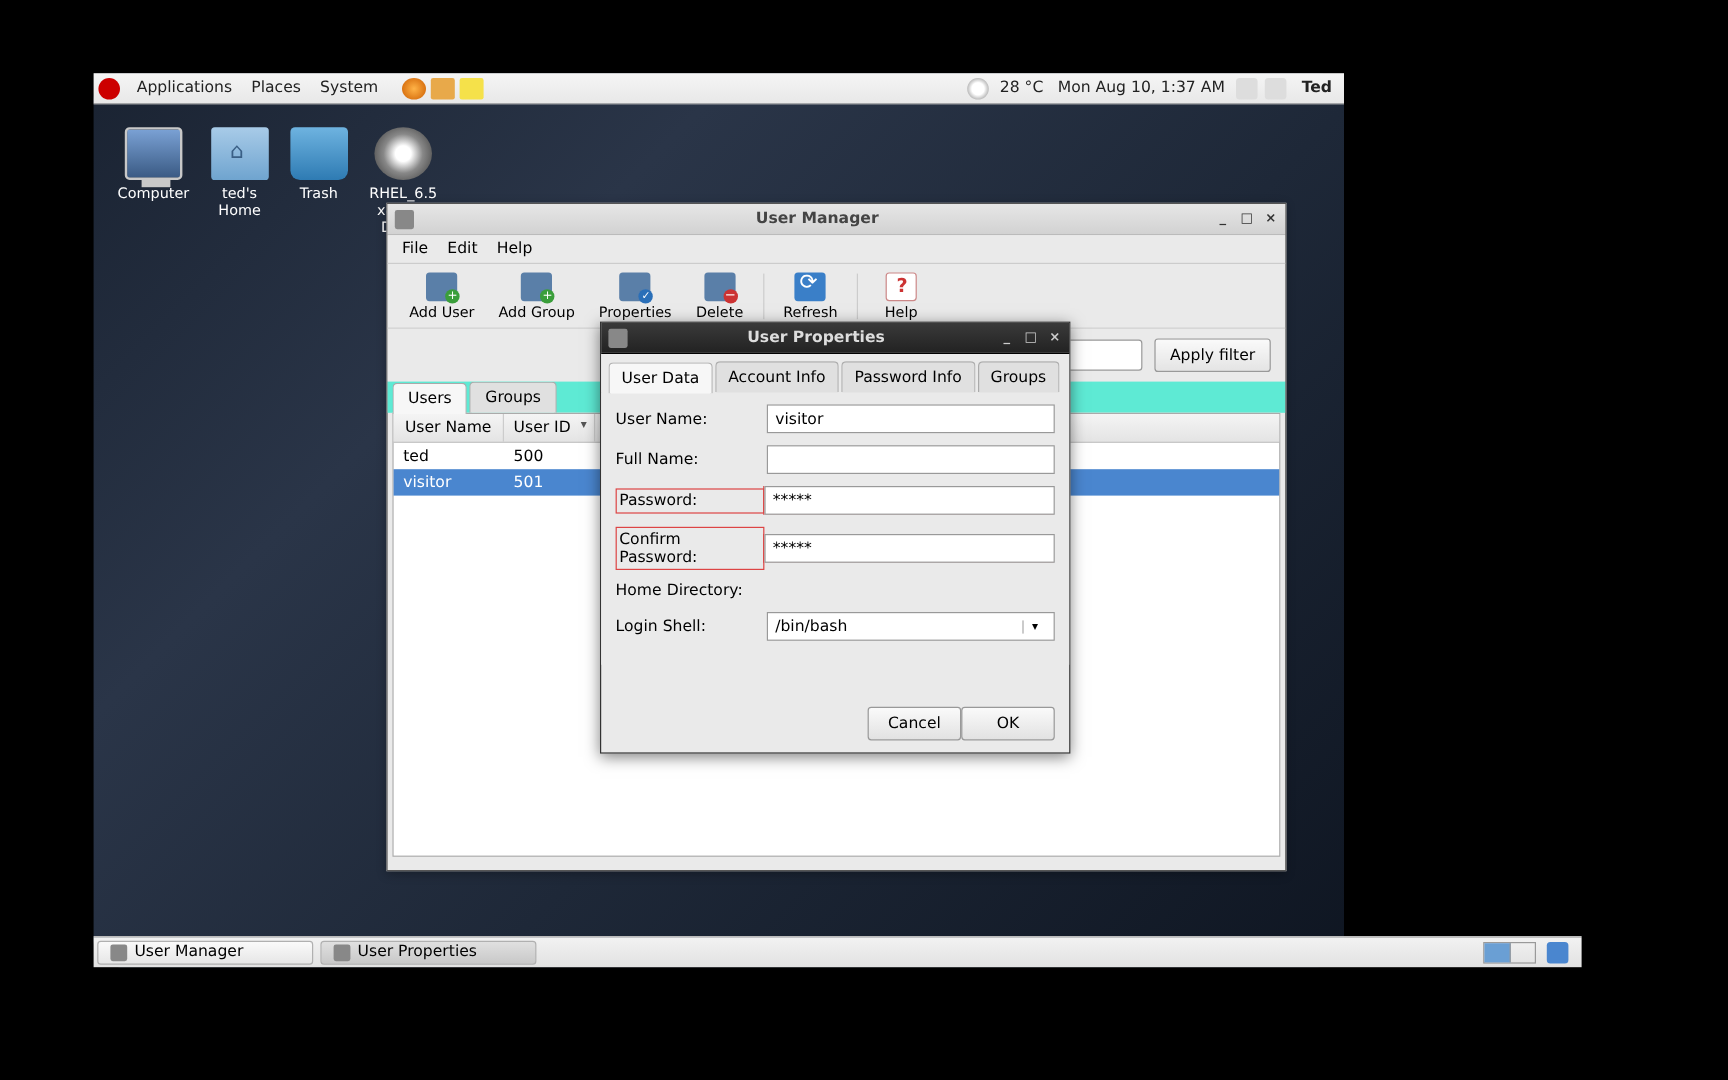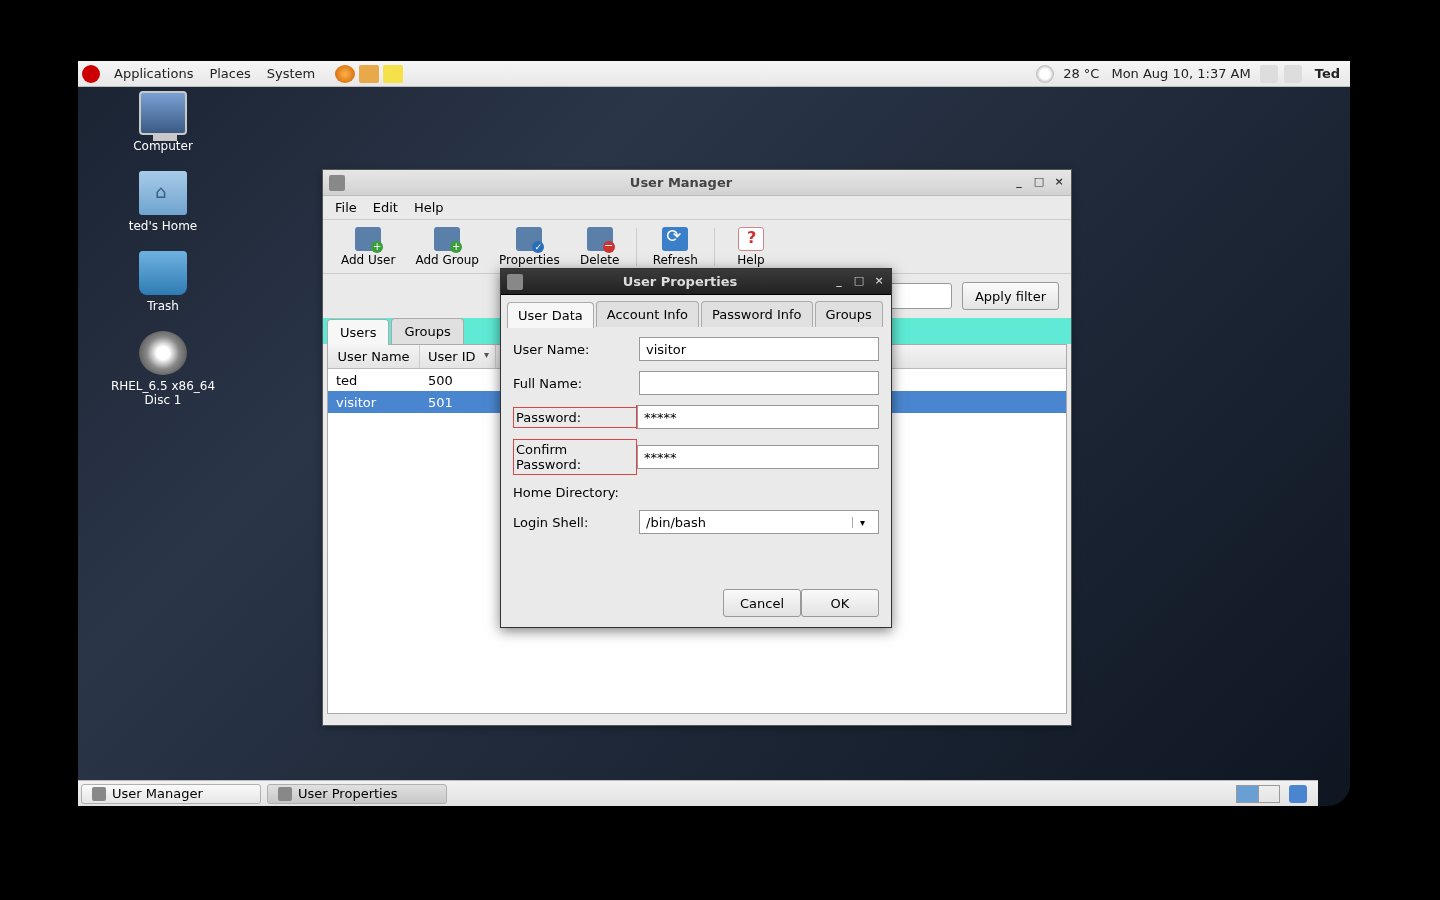--- a/index.html
+++ b/index.html
@@ -1,40 +1,40 @@
 <!DOCTYPE html>
 <html><head>
 <meta charset="utf-8">
 <style>
   * { box-sizing: border-box; margin: 0; padding: 0; font-family: "DejaVu Sans", "Liberation Sans", sans-serif; }
   body { width: 1440px; height: 900px; background: #000; overflow: hidden; position: relative; }
   
   
-  .desktop-region { position: absolute; left: 78px; top: 61px; width: 1272px; height: 745px; 
+  .desktop-region { position: absolute; left: 78px; top: 61px; width: 1042px; height: 745px; 
     background: linear-gradient(135deg, #1a2332 0%, #2a3548 30%, #1e2838 60%, #0f1622 100%); border-radius: 22px; }
   
   
   .top-panel { position: absolute; left: 0; top: 0; width: 100%; height: 26px;
     background: linear-gradient(#f5f5f5, #e8e8e8); border-bottom: 1px solid #bbb;
     display: flex; align-items: center; font-size: 13px; color: #222; }
   .rh-logo { width: 18px; height: 18px; background: #c00; border-radius: 50%; margin: 0 6px 0 4px; display:inline-block; }
   .menu-item { padding: 0 8px; cursor: pointer; }
   .panel-spacer { flex: 1; }
   .tray-icon { width: 18px; height: 18px; margin: 0 3px; display:inline-block; background:#ddd; border-radius:3px; }
   .weather-icon { background: radial-gradient(circle,#fff 40%,#bbb 70%); border-radius:50%; }
   .panel-text { padding: 0 6px; }
   .panel-user { font-weight: bold; padding: 0 10px; }
   .applets { display:flex; align-items:center; margin-left:10px; }
   .applet-icon { width:20px; height:18px; margin:0 2px; border-radius:2px; display:inline-block; }
   .applet-ff { background: radial-gradient(circle,#ffb347,#cc5c00); border-radius:50%; }
   .applet-mail { background:#e8a94a; }
   .applet-note { background:#f5e14a; }
   
   
-  .desktop-icons { position: absolute; left: 20px; top: 30px; display:flex; flex-direction:column; gap:18px; width:130px; }
+  .desktop-icons { position: absolute; left: 20px; top: 45px; display:flex; flex-direction:row; gap:18px; width:130px; }
   .dicon { display:flex; flex-direction:column; align-items:center; color:#fff; font-size:12px; text-align:center; cursor:pointer; }
   .dicon-img { width: 48px; height: 44px; margin-bottom:4px; }
   .dicon-computer { background: linear-gradient(#7aa1d4,#3a5a84); border: 2px solid #c8c8c8; border-radius:4px; position:relative; }
   .dicon-computer::after { content:""; position:absolute; bottom:-8px; left:12px; width:24px; height:6px; background:#c8c8c8; }
   .dicon-folder { background: linear-gradient(#a8cbe8,#6fa4cf); border-radius:3px; position:relative; }
   .dicon-folder::before { content:"⌂"; position:absolute; left:16px; top:10px; font-size:18px; color:#3a5f85; }
   .dicon-trash { background: linear-gradient(#6eb3e0,#2e7bb3); border-radius:4px 4px 8px 8px; }
   .dicon-disc { background: radial-gradient(circle,#fff 20%,#888 50%,#333 100%); border-radius:50%; }
   
   

